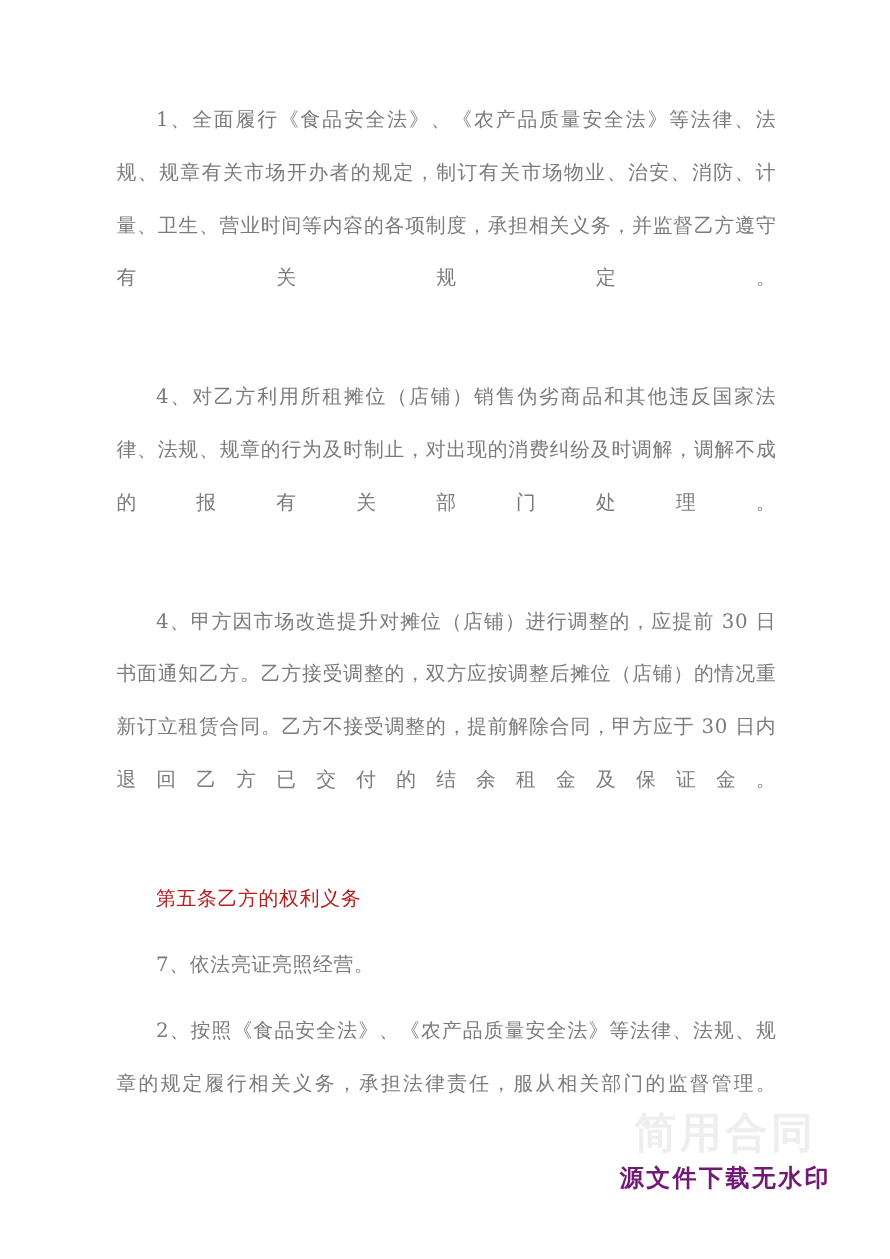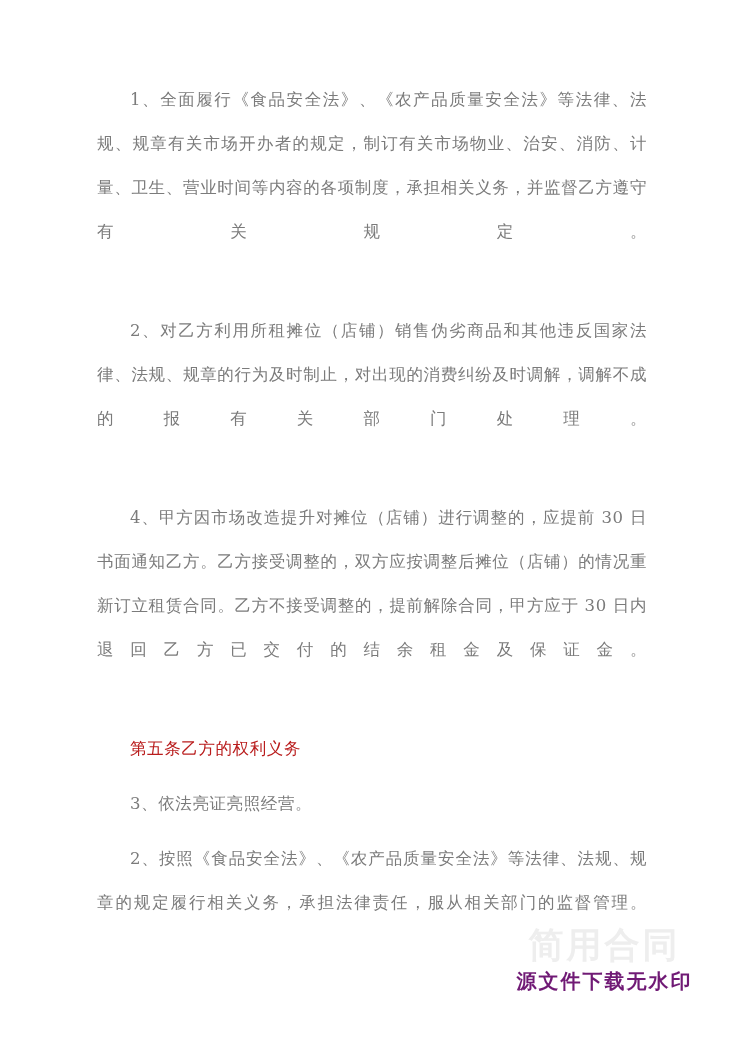--- a/index.html
+++ b/index.html
@@ -97,28 +97,28 @@
 </style>
 </head>
 <body>
 
 <div id="page">
 
   <div id="content">
 
     <p class="para">1、全面履行《食品安全法》、《农产品质量安全法》等法律、法规、规章有关市场开办者的规定，制订有关市场物业、治安、消防、计量、卫生、营业时间等内容的各项制度，承担相关义务，并监督乙方遵守有关规定。</p>
 
-    <p class="para">2、对乙方利用所租摊位（店铺）销售伪劣商品和其他违反国家法律、法规、规章的行为及时制止，对出现的消费纠纷及时调解，调解不成的报有关部门处理。</p>
+    <p class="para">4、对乙方利用所租摊位（店铺）销售伪劣商品和其他违反国家法律、法规、规章的行为及时制止，对出现的消费纠纷及时调解，调解不成的报有关部门处理。</p>
 
 
     <p class="para">4、甲方因市场改造提升对摊位（店铺）进行调整的，应提前 30 日书面通知乙方。乙方接受调整的，双方应按调整后摊位（店铺）的情况重新订立租赁合同。乙方不接受调整的，提前解除合同，甲方应于 30 日内退回乙方已交付的结余租金及保证金。</p>
 
     <p class="heading">第五条乙方的权利义务</p>
 
-    <p class="para short">3、依法亮证亮照经营。</p>
+    <p class="para short">7、依法亮证亮照经营。</p>
 
     <p class="para">2、按照《食品安全法》、《农产品质量安全法》等法律、法规、规章的规定履行相关义务，承担法律责任，服从相关部门的监督管理。</p>
 
   </div>
 
   <div id="watermark">
     <div class="wm-main">简用合同</div>
     <div class="wm-sub">源文件下载无水印</div>
   </div>
 

